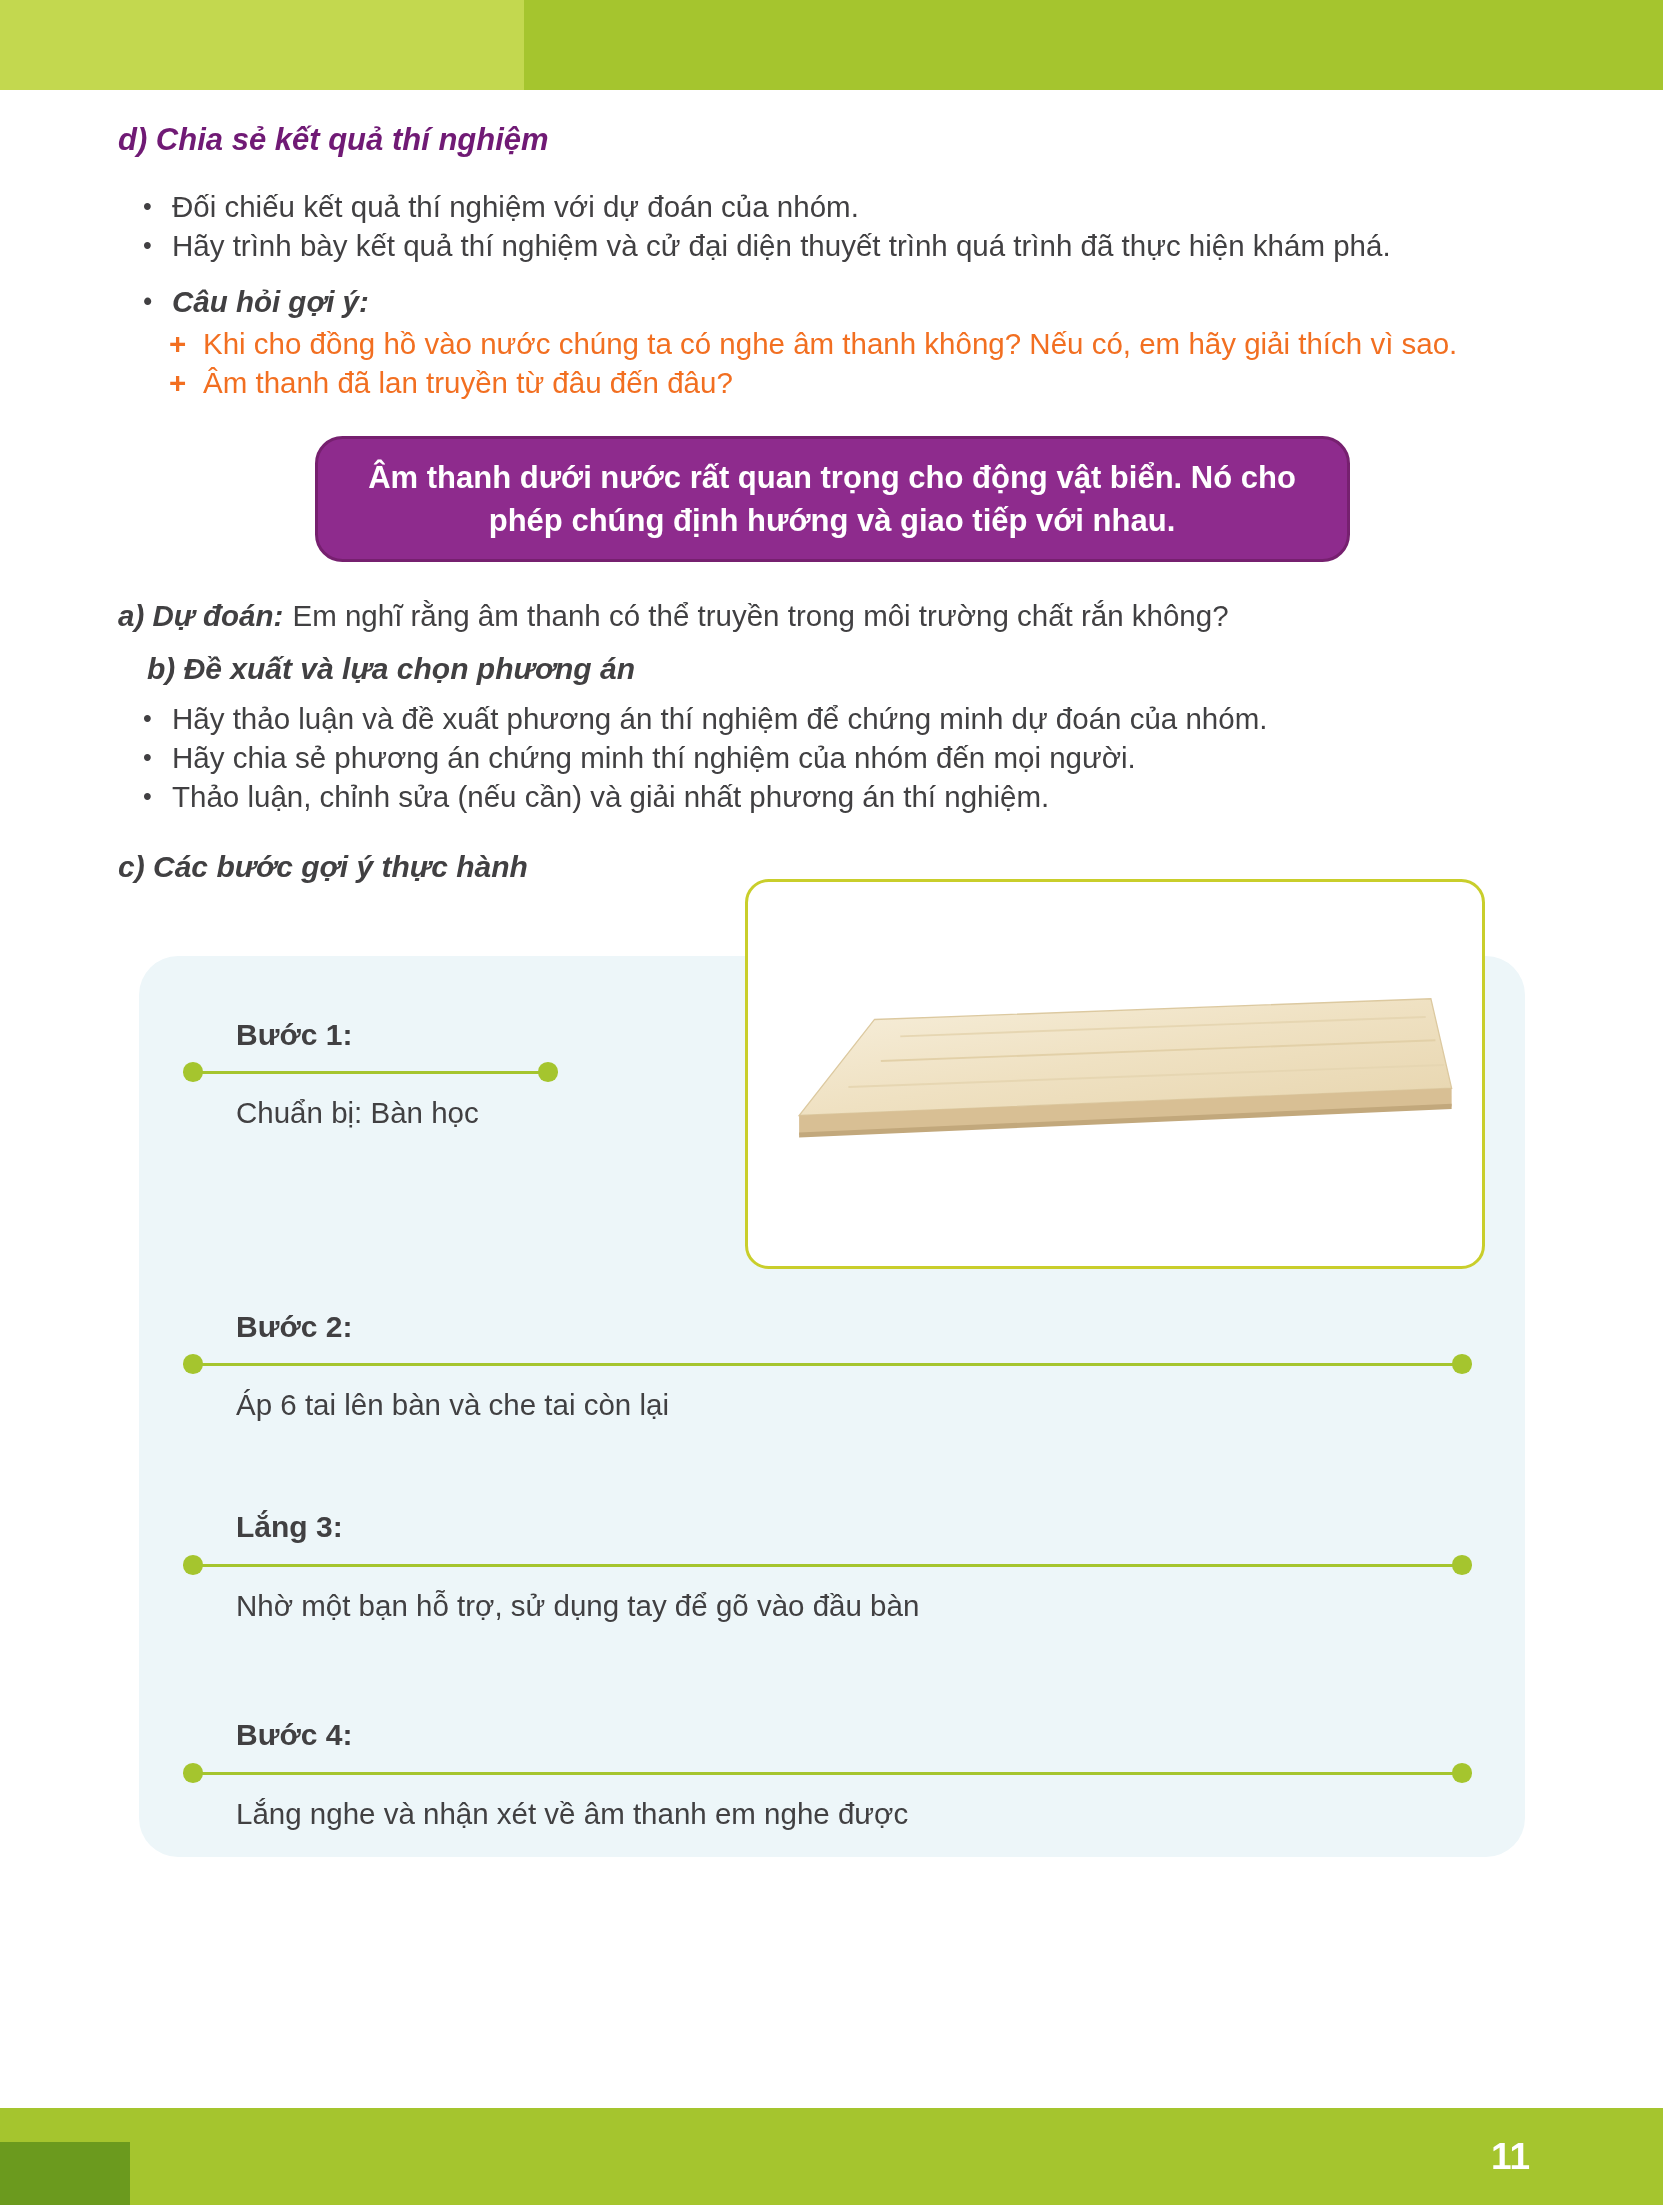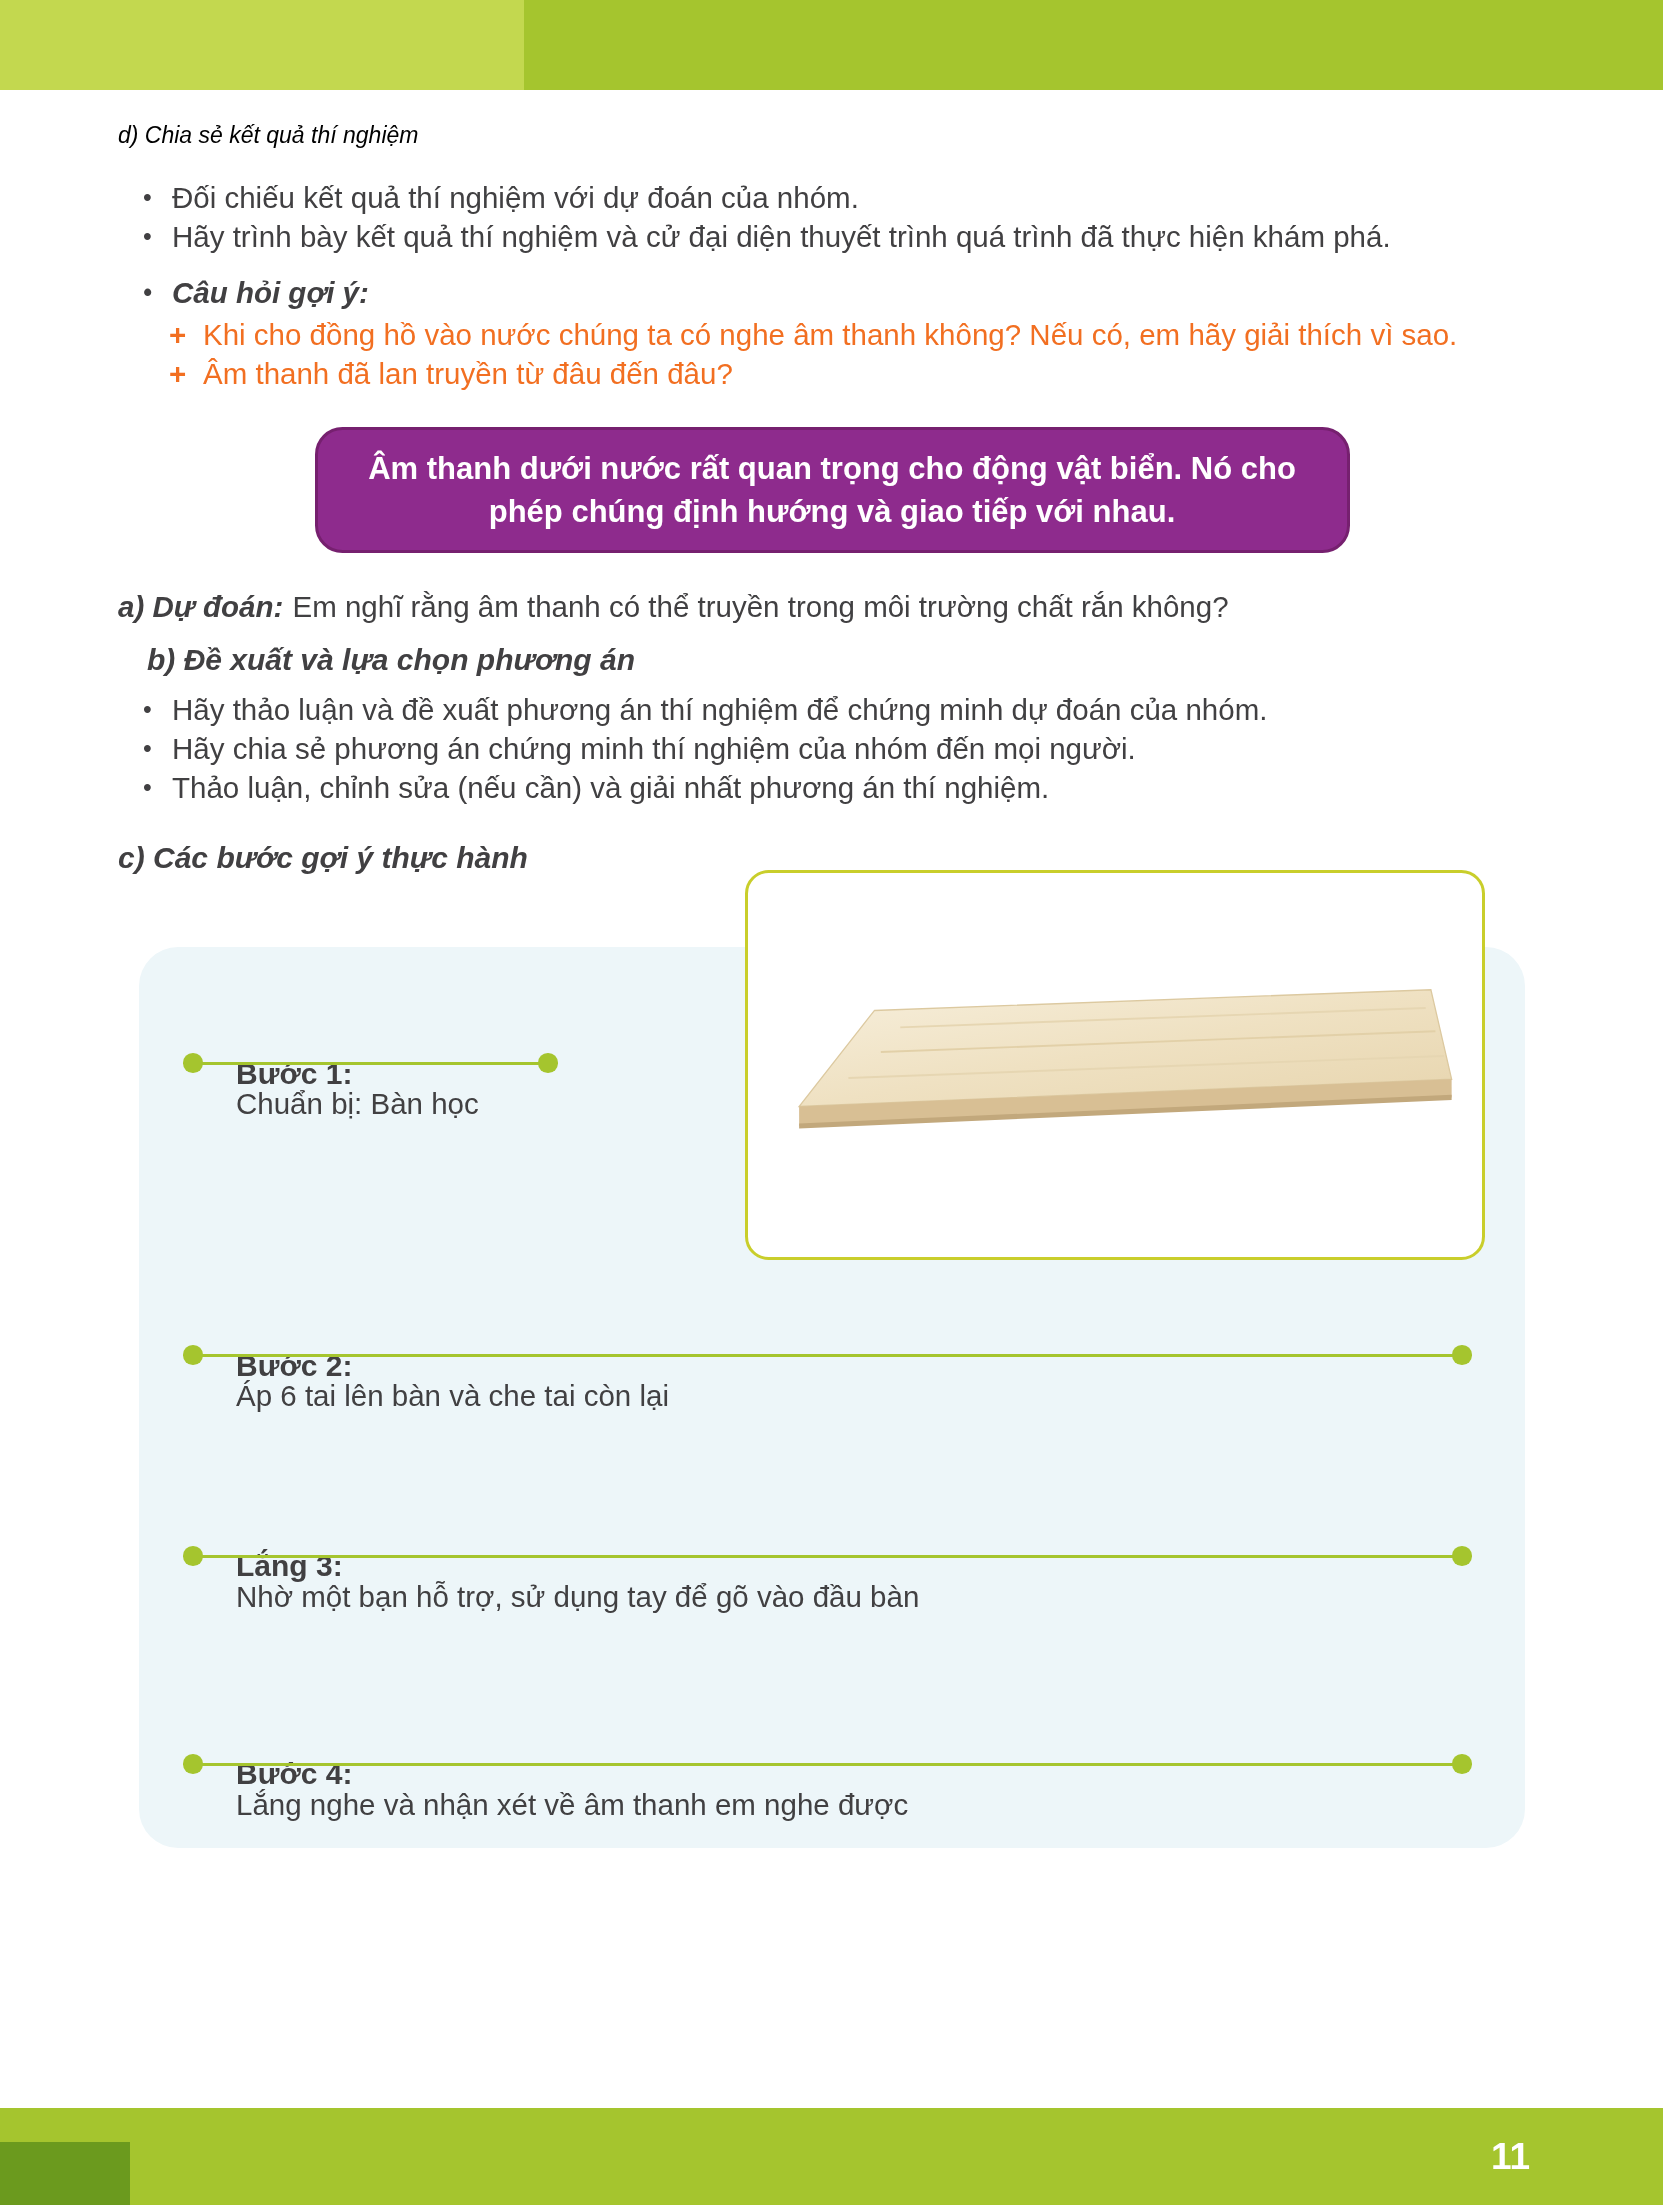--- a/index.html
+++ b/index.html
@@ -13,21 +13,21 @@
   .topbar-light { position:absolute; top:0; left:0; width:524px; height:90px; background:#c3d84f; }
 
   .footbar { position:absolute; bottom:0; left:0; width:1664px; height:97px; background:#a5c52e; }
   .footbar-dark { position:absolute; bottom:0; left:0; width:130px; height:63px; background:#6b9a1e; }
   .page-number { position:absolute; right:134px; top:0; height:97px; line-height:97px;
                  color:#ffffff; font-weight:bold; font-size:37px; }
 
   
   .content { position:absolute; top:122px; left:118px; width:1428px; }
 
-  .sec-title { font-size:23px; font-weight:normal; font-style:italic; color:#000000; }
+  .sec-title { font-size:31px; font-weight:bold; font-style:italic; color:#701a75; }
 
   .bullets { margin-top:29px; }
   .bullet { display:flex; align-items:flex-start; font-size:29.5px; line-height:39px; padding-left:25px; }
   .bullet .mark { width:29px; flex:0 0 29px; font-size:25px; }
   .bullet .txt { flex:1; }
   .hint-title { font-weight:bold; font-style:italic; margin-top:17px; }
 
   .plus-list { margin-top:2.6px; }
   .plus-item { display:flex; align-items:flex-start; font-size:29.5px; line-height:39px;
                padding-left:51px; color:#f26f21; }
@@ -49,21 +49,21 @@
 
   
   .panel { position:relative; margin-top:72px; margin-left:21px; width:1386px; height:901px;
            background:#edf6f9; border-radius:39px; }
 
   .img-box { position:absolute; left:606px; top:-77px; width:740px; height:390px;
              background:#ffffff; border:3.9px solid #c9ce2b; border-radius:23.6px; overflow:hidden; }
   .img-box svg { width:100%; height:100%; display:block; }
 
   .step { position:absolute; left:0; width:100%; }
-  .step-label { position:absolute; left:97px; font-size:30px; font-weight:bold; color:#414042;margin-top:48px; }
+  .step-label { position:absolute; left:97px; font-size:30px; font-weight:bold; color:#414042; }
   .step-text  { position:absolute; left:97px; font-size:29.5px; color:#414042; }
   .step-line  { position:absolute; left:48px; height:3.9px; background:#a5c52e; border-radius:2px; }
   .step-line::before, .step-line::after { content:""; position:absolute; top:-8.5px; width:19.6px; height:19.6px;
              border-radius:50%; background:#a5c52e; }
   .step-line::before { left:-3.9px; }
   .step-line::after  { right:-3.9px; }
 
   .s1-label { top:62px; }  .s1-line { top:115px; width:367px; }  .s1-text { top:140px; }
   .s2-label { top:354px; } .s2-line { top:407px; width:1281px; } .s2-text { top:432px; }
   .s3-label { top:554px; } .s3-line { top:608px; width:1281px; } .s3-text { top:633px; }

